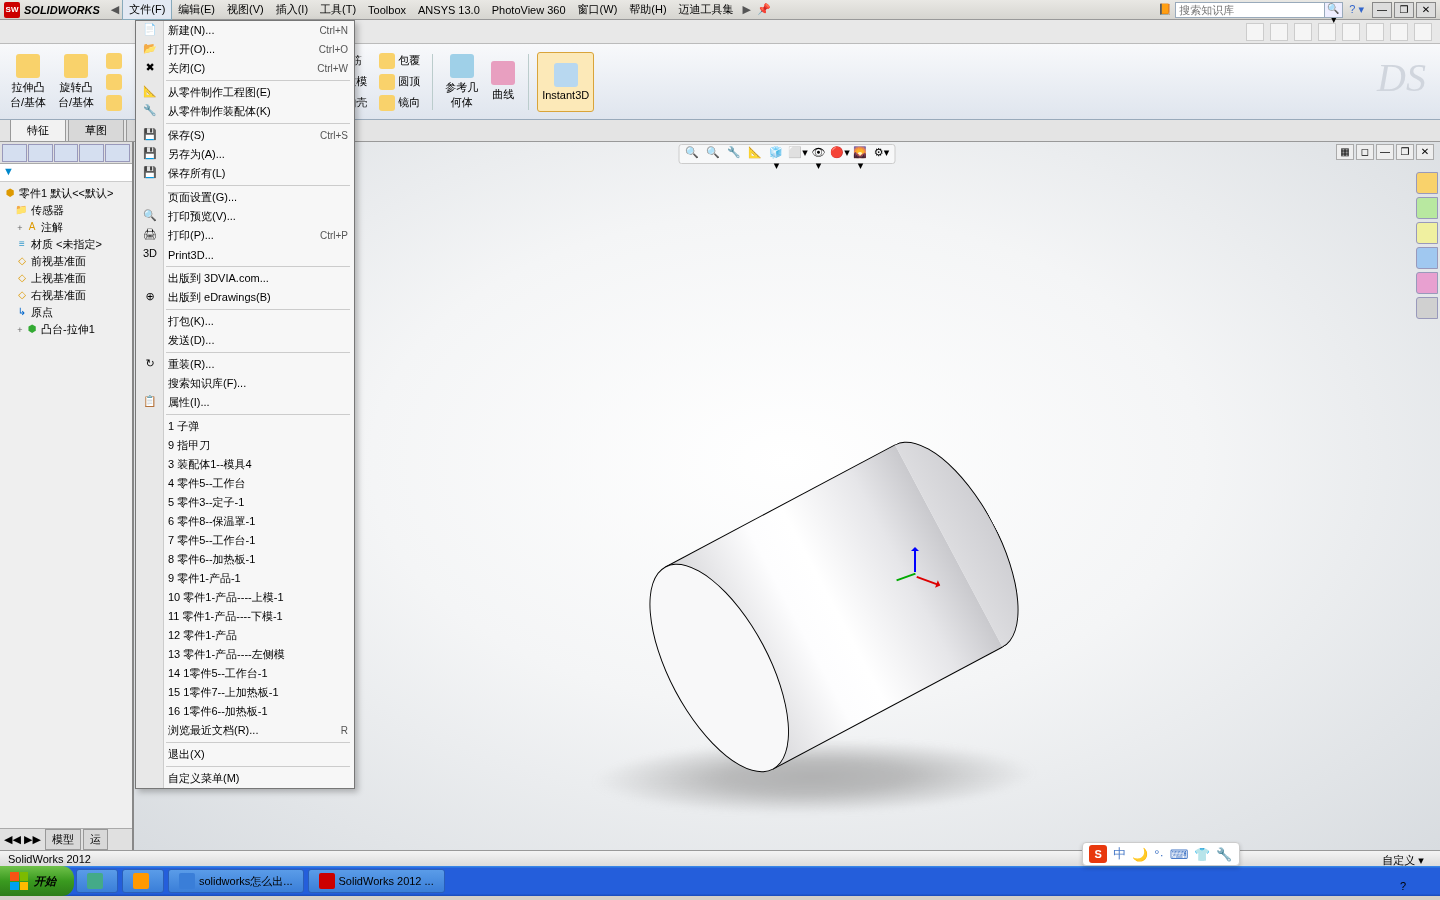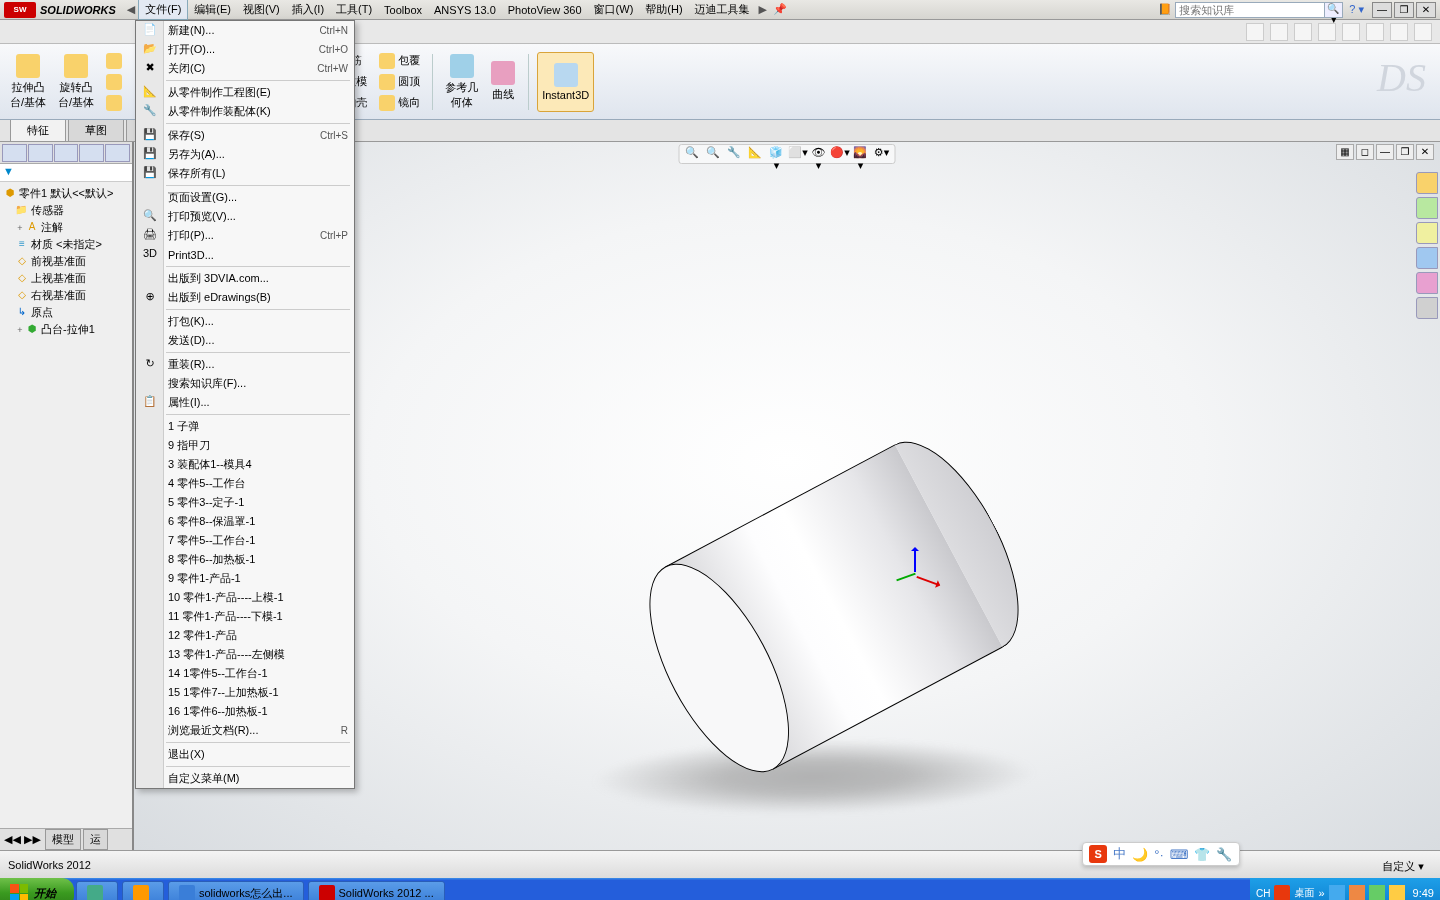--- a/index.html
+++ b/index.html
@@ -1,19 +1,19 @@
 <!DOCTYPE html>
 <html><head>
 <meta charset="utf-8">
 <style>
 *{box-sizing:border-box;margin:0;padding:0;font-family:"Microsoft YaHei",SimSun,Tahoma,sans-serif;font-size:11px;color:#000;}
 body{width:1440px;height:900px;background:#d4d0c8;overflow:hidden;position:relative;}
 
 .titlebar{height:20px;background:linear-gradient(#e9e8e4,#d6d5d0);display:flex;align-items:center;padding:0 4px;border-bottom:1px solid #999;}
-.titlebar .logo{width:32px;height:16px;background:#c00;color:#fff;font-size:8px;font-weight:bold;text-align:center;line-height:16px;border-radius:2px;margin-right:4px;}
+.titlebar .logo{width:16px;height:16px;background:#c00;color:#fff;font-size:8px;font-weight:bold;text-align:center;line-height:16px;border-radius:2px;margin-right:4px;}
 .titlebar .appname{font-style:italic;font-weight:bold;}
 .titlebar .appname .solid{font-weight:bold;}
 .menubar{display:flex;align-items:center;margin-left:8px;}
 .menubar .arrow{color:#555;padding:0 3px;cursor:pointer;}
 .menubar .menuitem{padding:2px 6px;cursor:pointer;}
 .menubar .menuitem.active{background:#e3e9f3;border:1px solid #8ab;}
 .titlebar .search{margin-left:auto;display:flex;align-items:center;}
 .titlebar .search input{width:150px;height:16px;border:1px solid #9ab;padding:0 3px;font-size:11px;}
 .titlebar .search .searchicon{width:18px;height:16px;border:1px solid #9ab;border-left:none;background:#eef;text-align:center;font-size:10px;}
 .titlebar .winbtns{display:flex;gap:2px;margin-left:8px;}
@@ -72,21 +72,21 @@
 .triad .y{position:absolute;width:20px;height:2px;background:#0a0;top:4px;left:-18px;transform:rotate(-20deg);}
 
 .dropdown{position:absolute;left:135px;top:20px;width:220px;background:#f7f7f7;border:1px solid #777;box-shadow:3px 3px 6px rgba(0,0,0,0.25);z-index:100;}
 .dropdown .iconcol{position:absolute;left:0;top:0;bottom:0;width:28px;background:#e8e8e8;border-right:1px solid #ccc;}
 .dd-item{display:flex;align-items:center;height:19px;padding:0 6px 0 32px;cursor:pointer;position:relative;}
 .dd-item.disabled{color:#999;}
 .dd-item .shortcut{margin-left:auto;color:#555;font-size:10px;}
 .dd-item .ico{position:absolute;left:6px;width:16px;height:16px;font-size:11px;text-align:center;}
 .dd-sep{height:1px;background:#ccc;margin:2px 4px 2px 30px;}
 
-.statusbar{height:28px;background:linear-gradient(#f4f4f4,#dcdcdc);border-top:1px solid #999;display:flex;align-items:center;padding:0 8px;font-size:11px;}
+.statusbar{height:16px;background:linear-gradient(#f4f4f4,#dcdcdc);border-top:1px solid #999;display:flex;align-items:center;padding:0 8px;font-size:11px;}
 .statusbar .right{margin-left:auto;display:flex;gap:12px;align-items:center;flex-direction:column;}
 
 .taskbar{height:30px;background:linear-gradient(#3c8fe8,#245edb 8%,#245edb 92%,#1a4bb8);display:flex;align-items:center;}
 .startbtn{height:30px;padding:0 18px 0 10px;background:linear-gradient(#6fc14a,#3a9a1f 50%,#2d7d18);color:#fff;font-weight:bold;font-style:italic;font-size:14px;display:flex;align-items:center;border-radius:0 12px 12px 0;cursor:pointer;}
 .startbtn .winlogo{width:18px;height:18px;margin-right:6px;display:grid;grid-template:1fr 1fr/1fr 1fr;gap:1px;}
 .startbtn .winlogo div{background:#fff;}
 .startbtn .winlogo div:nth-child(1){background:#f65314;}
 .startbtn .winlogo div:nth-child(2){background:#7cbb00;}
 .startbtn .winlogo div:nth-child(3){background:#00a1f1;}
 .startbtn .winlogo div:nth-child(4){background:#ffbb00;}
@@ -372,31 +372,20 @@
       <div class="ico" style="background:#f90;"></div>
     </div>
   <div class="taskbtn">
       <div class="ico" style="background:#3a7ed8;"></div>
       <span>solidworks怎么出...</span>
     </div>
   <div class="taskbtn">
       <div class="ico"></div>
       <span>SolidWorks 2012 ...</span>
     </div>
-  <div class="tray">
-    <span style="color:#fff;font-size:10px;">CH</span>
-    <div class="ticon" style="background:#e8380d;border-radius:2px;"></div>
-    <span style="color:#fff;font-size:10px;">桌面</span>
-    <span style="color:#fff;">»</span>
-    <div class="ticon" style="background:#4ae;"></div>
-    <div class="ticon" style="background:#e84;"></div>
-    <div class="ticon" style="background:#6c6;"></div>
-    <div class="ticon" style="background:#fc4;"></div>
-    <span class="clock">9:49</span>
-  </div>
 </div>
 
 <div class="sogou">
   <div class="s">S</div>
   <span class="ic">中</span>
   <span class="ic">🌙</span>
   <span class="ic">°·</span>
   <span class="ic">⌨</span>
   <span class="ic">👕</span>
   <span class="ic">🔧</span>

